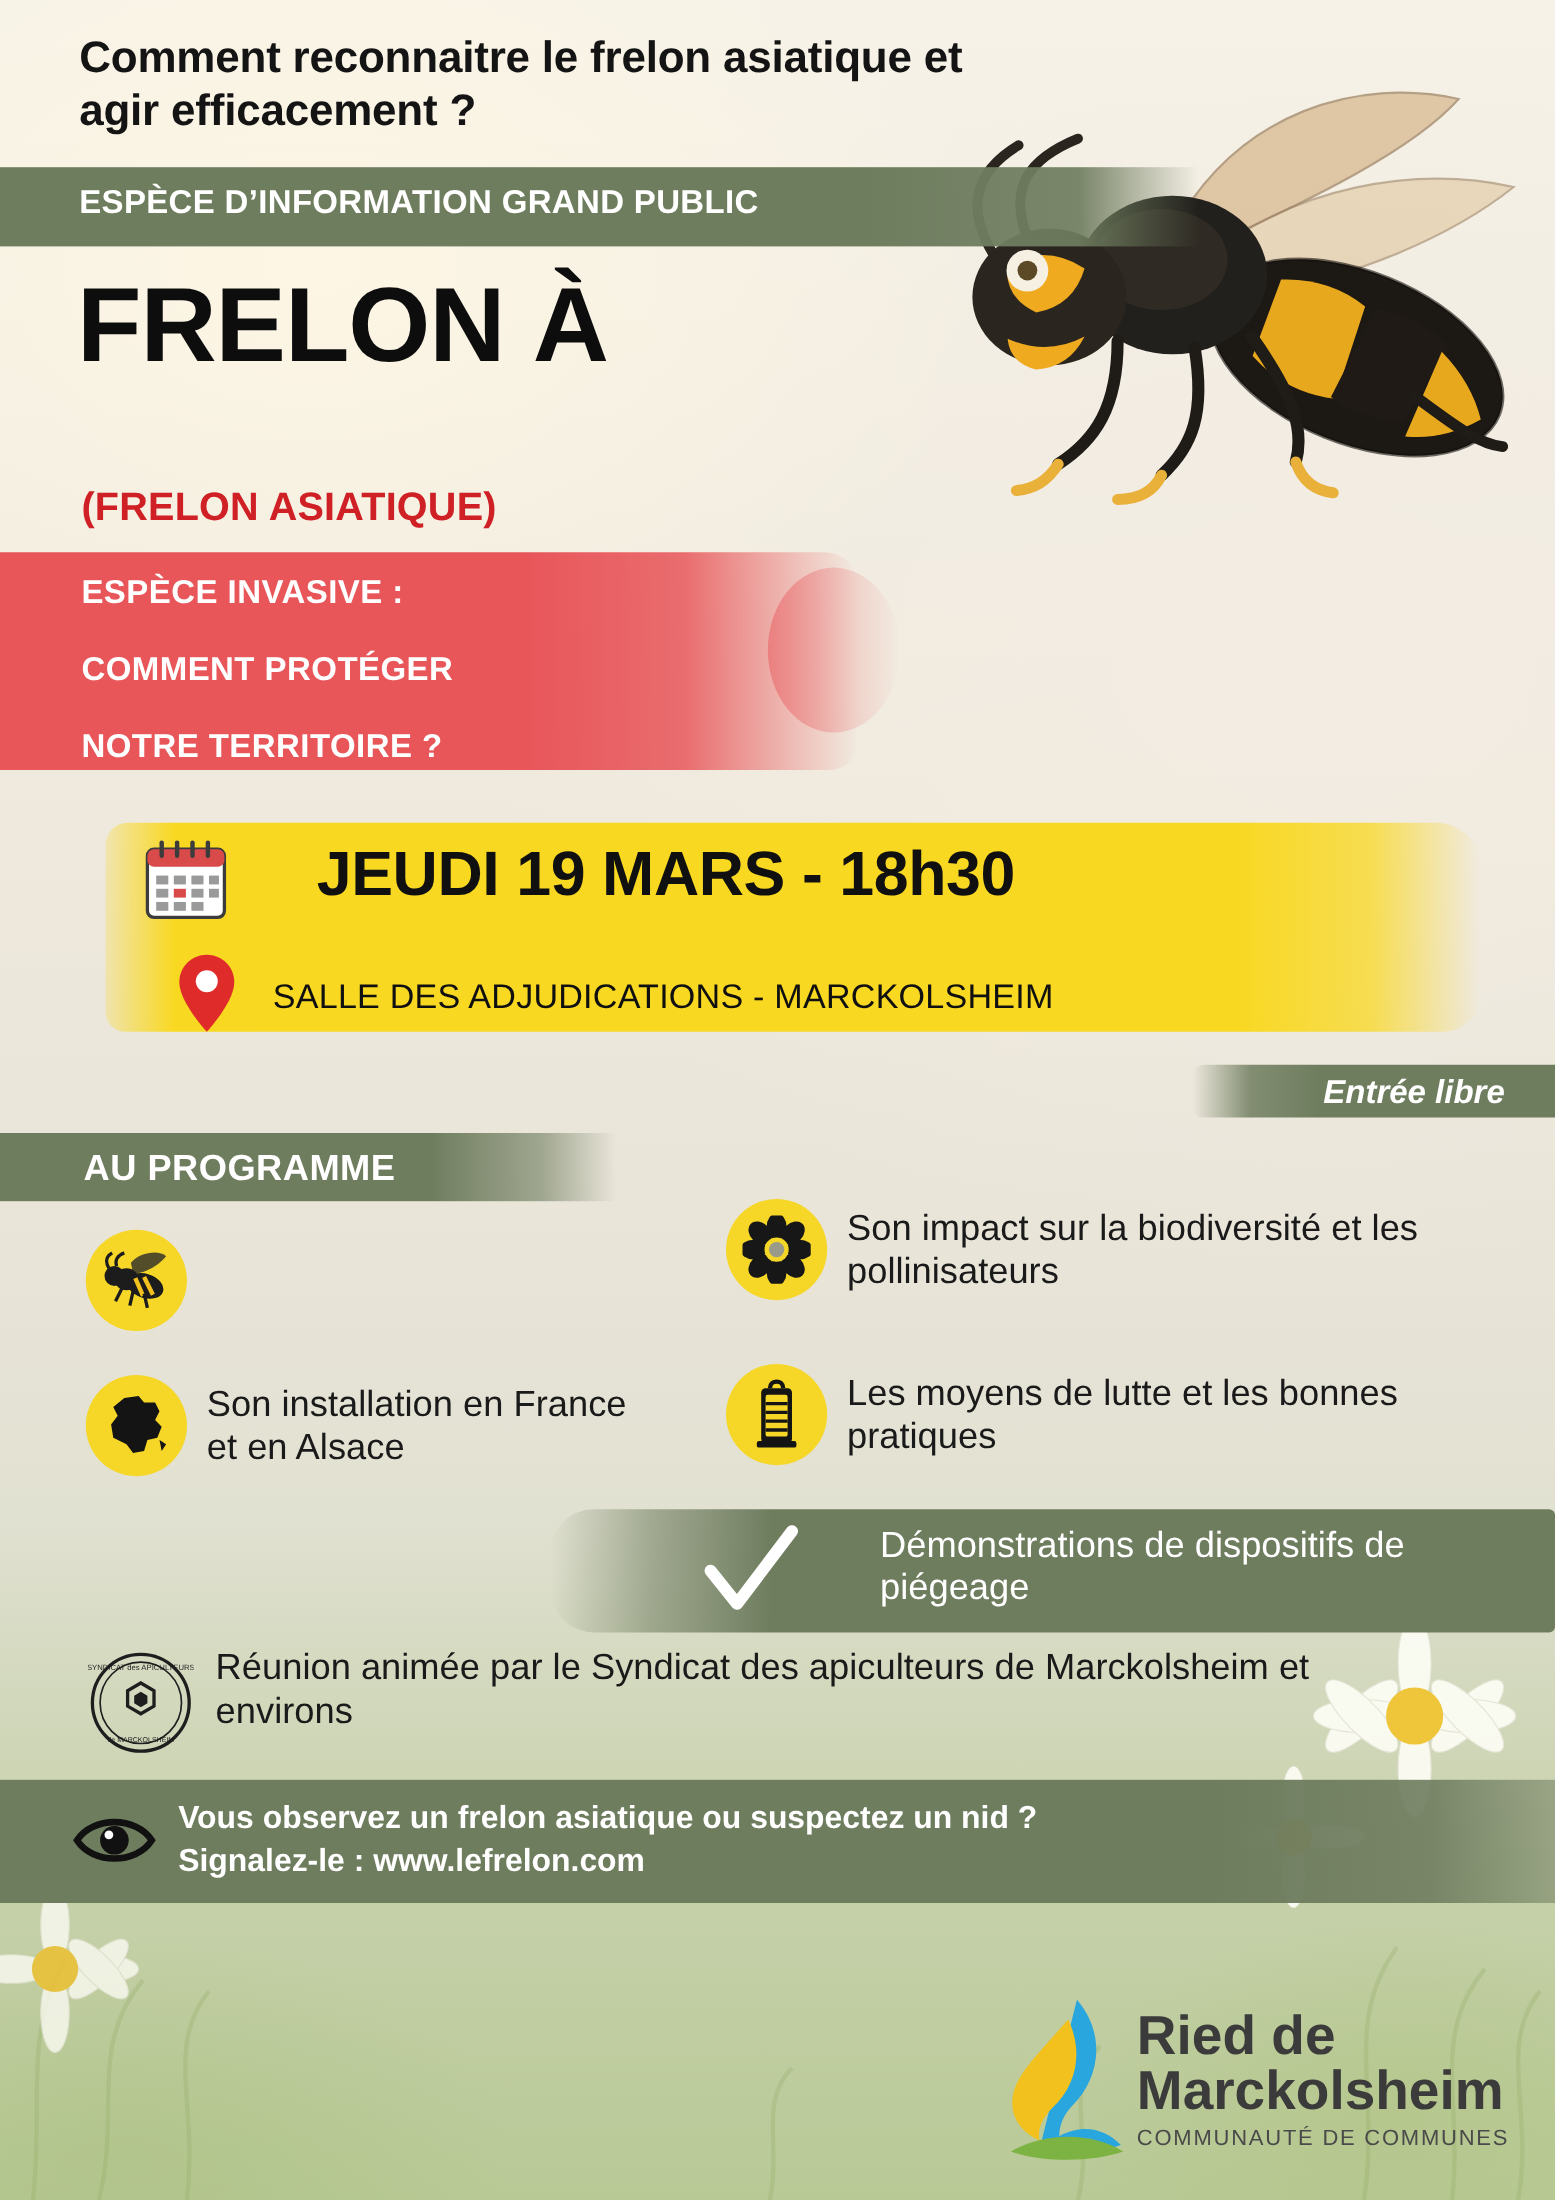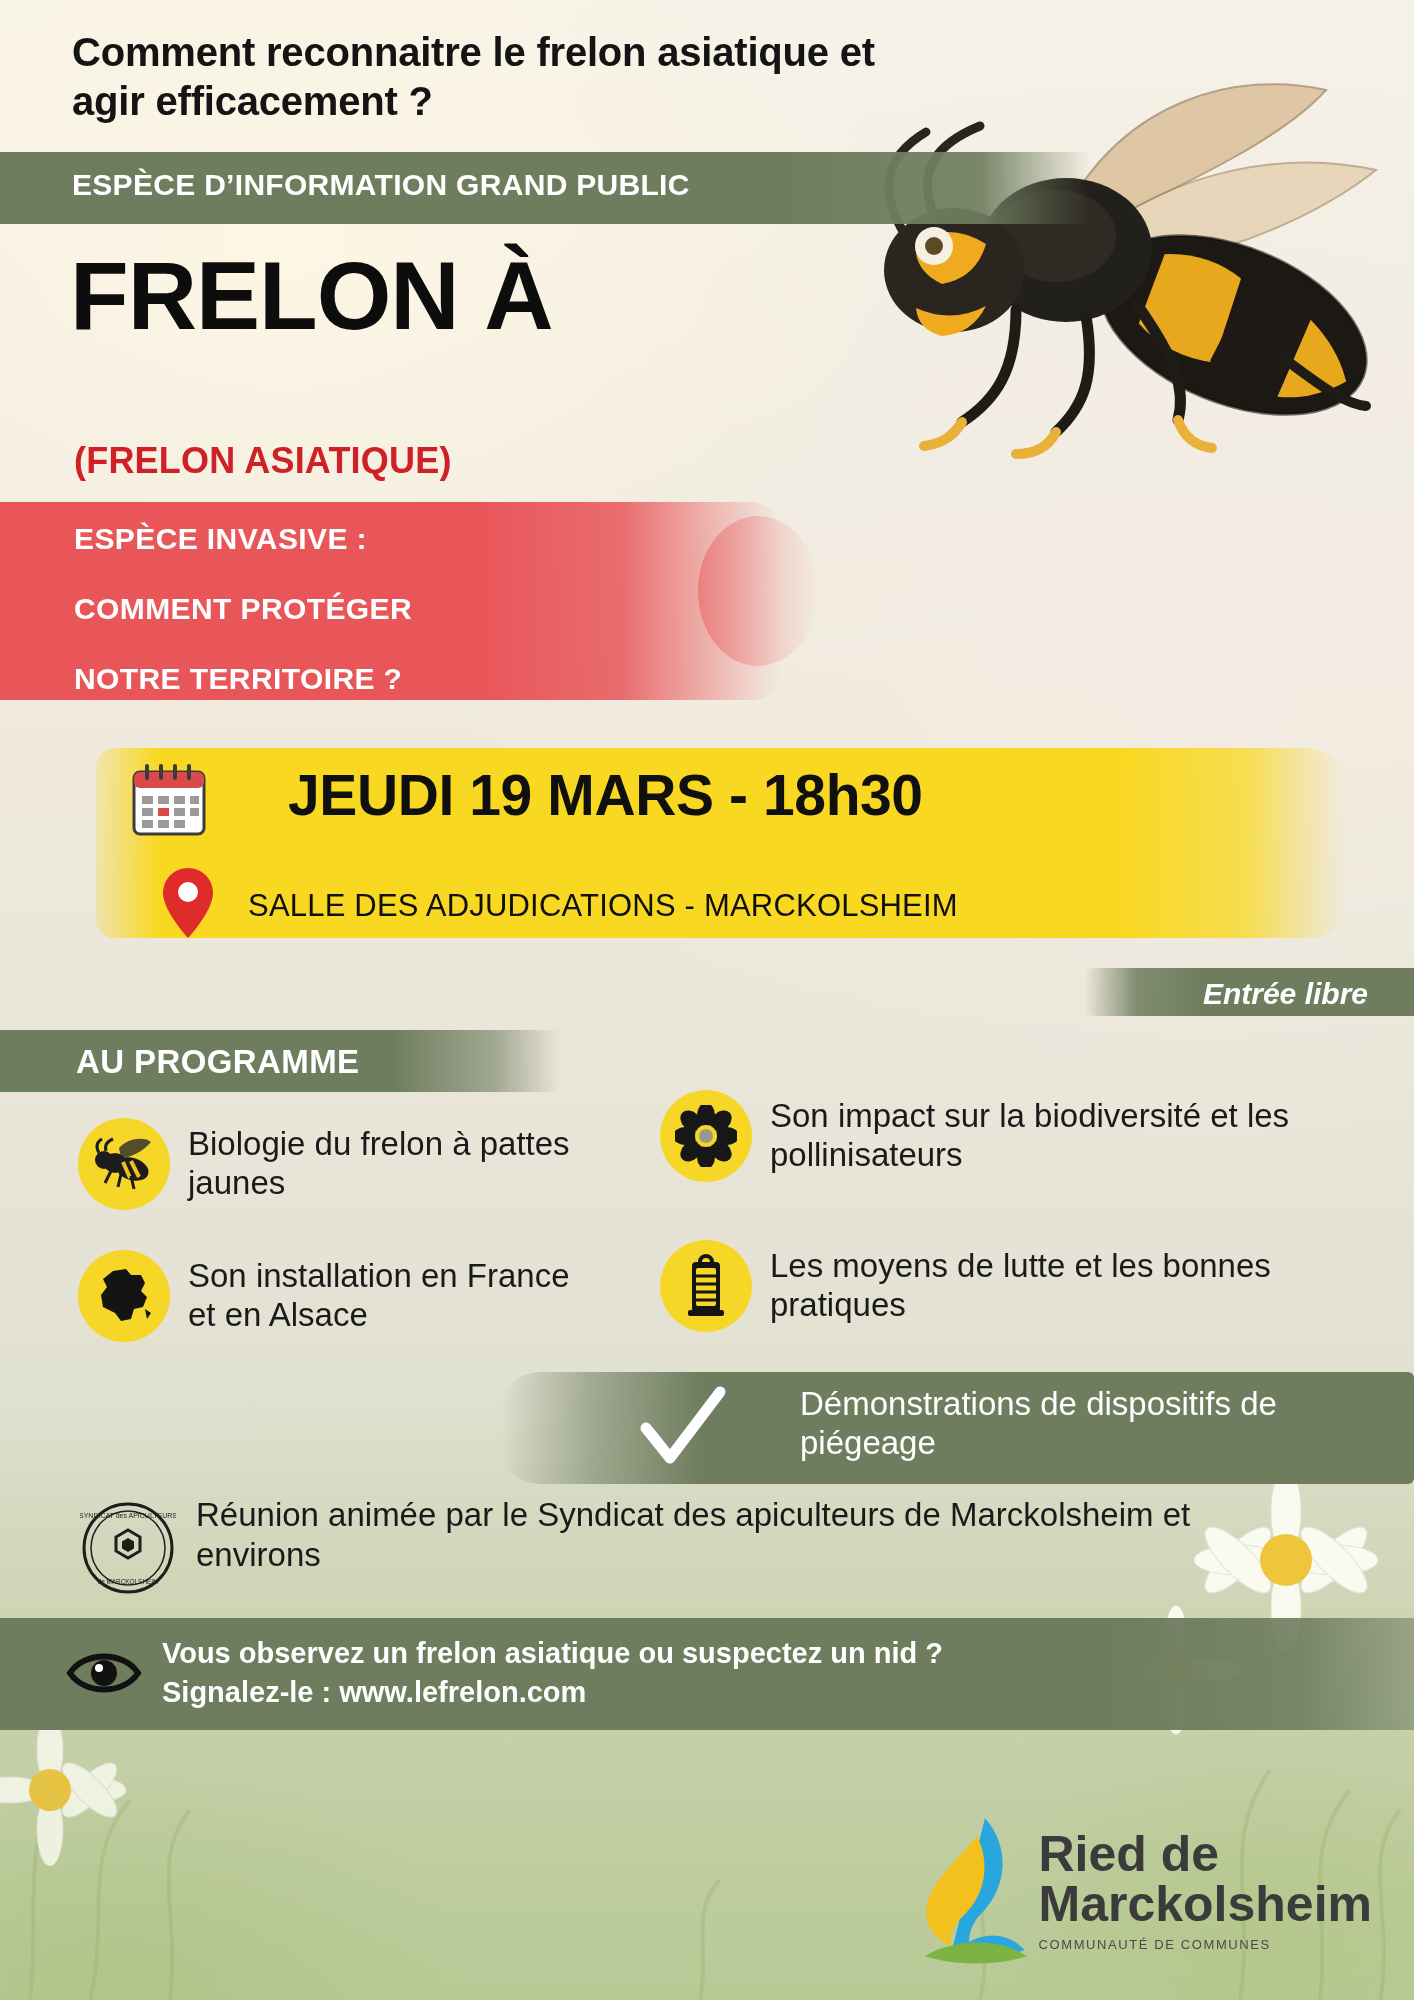--- a/index.html
+++ b/index.html
@@ -286,21 +286,21 @@
   .logo-mark { position: relative; width: 132px; height: 160px; }
   .logo-text { }
   .logo-l1, .logo-l2 {
     font-size: 50px;
     font-weight: bold;
     color: #3b3b3b;
     line-height: 1.0;
   }
   .logo-sub {
     margin-top: 8px;
-    font-size: 13px;
+    font-size: 20px;
     letter-spacing: 1.6px;
     color: #4a4a4a;
   }
 
   
   .hornet { position: absolute; right: 8px; top: 60px; width: 640px; height: 420px; }
 </style>
 </head>
 <body>
 
@@ -455,21 +455,20 @@
           <ellipse cx="22" cy="27" rx="11" ry="10" fill="#1c1c1c"></ellipse>
           <ellipse cx="39" cy="33" rx="17" ry="11" fill="#1c1c1c" transform="rotate(18 39 33)"></ellipse>
           <path d="M30 26 l 7 16 M38 25 l 8 16" stroke="#f2c01f" stroke-width="4"></path>
           <circle cx="11" cy="24" r="9" fill="#1c1c1c"></circle>
           <path d="M6 17 C 2 10, 4 6, 9 3" stroke="#1c1c1c" stroke-width="3" fill="none"></path>
           <path d="M13 15 C 11 8, 15 5, 20 3" stroke="#1c1c1c" stroke-width="3" fill="none"></path>
           <path d="M18 35 l -6 12 M28 38 l -3 13 M38 40 l 3 13" stroke="#1c1c1c" stroke-width="3" fill="none"></path>
         </g>
       </svg>
     </div>
-    <div class="prog-text">Biologie du frelon à pattes jaunes</div>
   </div>
 
   <div class="prog-item" id="prog-1">
     <div class="prog-badge">
       <svg width="62" height="62" viewBox="0 0 62 62">
         <g fill="#171717">
           <ellipse cx="31" cy="10" rx="9" ry="12"></ellipse>
           <ellipse cx="31" cy="52" rx="9" ry="12"></ellipse>
           <ellipse cx="10" cy="31" rx="12" ry="9"></ellipse>
           <ellipse cx="52" cy="31" rx="12" ry="9"></ellipse>

